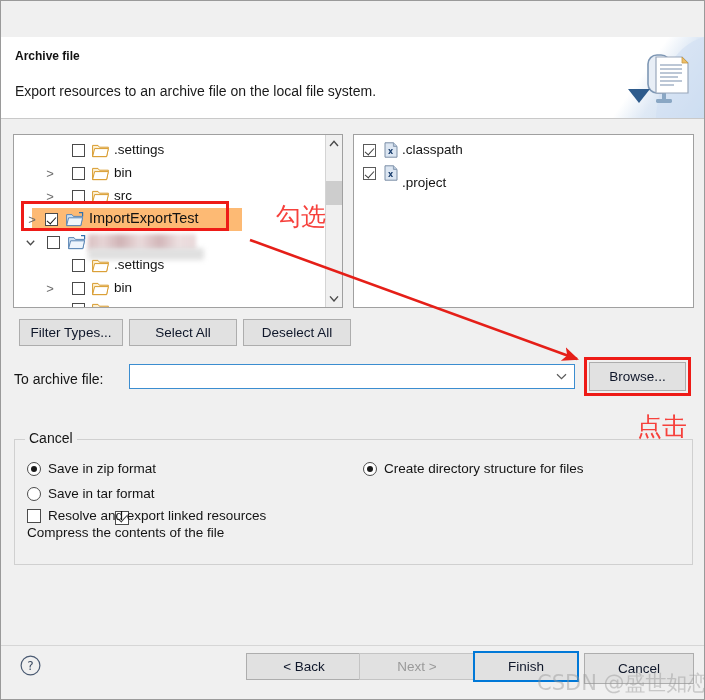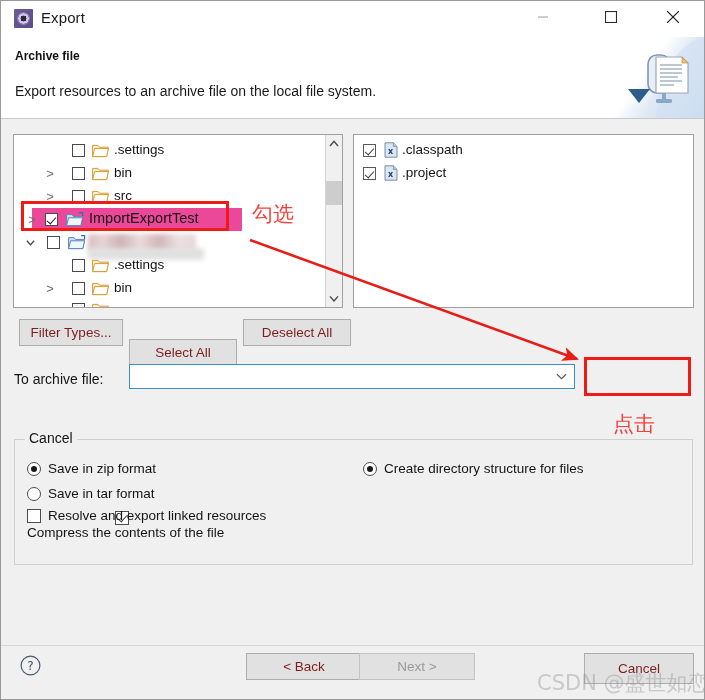--- a/index.html
+++ b/index.html
@@ -143,21 +143,21 @@
     border-width: 0 1.6px 1.6px 0;
     transform: rotate(42deg);
   }
   .cbox.light { border-color: #5a5a5a; }
   .cbox.light.checked::after { border-color: #3c3c3c; }
 
   .ficon { position: absolute; width: 17px; height: 15px; }
   .tlabel { position: absolute; font-size: 13.5px; color: #131313; }
 
   .row-selected {
-    background: #ec4899;
+    background: #fdba74;
   }
   .blur-name {
     position: absolute;
     height: 17px;
     border-radius: 2px;
     background: linear-gradient(90deg,
       rgba(214,186,188,.92) 0%,
       rgba(226,205,206,.85) 14%,
       rgba(205,174,177,.95) 30%,
       rgba(229,210,211,.8) 48%,
@@ -199,32 +199,32 @@
   }
 
   
   .btn {
     position: absolute;
     background: #e1e1e1;
     border: 1px solid #adadad;
     box-sizing: border-box;
     font-family: "Liberation Sans", sans-serif;
     font-size: 13.5px;
-    color: #7f1d1d;
+    color: #0f172a;
     display: flex;
     align-items: center;
     justify-content: center;
     cursor: default;
     padding: 0;
   }
   .btn.disabled { color: #9a9a9a; background: #e1e1e1; border-color: #c4c4c4; }
   .btn.default { border: 2px solid #0078d7; background: #e1e1e1; }
 
   #btn-filter   { left: 18px;  top: 318px; width: 104px; height: 27px; }
-  #btn-selall   { left: 128px; top: 318px; width: 108px; height: 27px; margin-top: 20px; }
+  #btn-selall   { left: 128px; top: 318px; width: 108px; height: 27px; }
   #btn-deselall { left: 242px; top: 318px; width: 108px; height: 27px; }
 
   
   #archive-label {
     position: absolute;
     left: 13px; top: 370px;
     font-size: 14px;
     color: #151515;
   }
   #archive-combo {
@@ -333,23 +333,24 @@
   }
   #btn-back   { left: 245px; top: 652px; width: 116px; height: 27px; }
   #btn-next   { left: 358px; top: 652px; width: 116px; height: 27px; }
   #btn-finish { left: 472px; top: 650px; width: 106px; height: 31px; }
   #btn-cancel { left: 583px; top: 652px; width: 110px; height: 31px; }
 
   
   .anno {
     position: absolute;
     color: #f6413c;
-    font-size: 21px;
+    font-size: 25px;
     font-family: "DejaVu Sans", sans-serif;
     white-space: nowrap;
+    margin-left: 24px;
   }
   #anno-check { left: 251px; top: 199px; }
   #anno-click { left: 612px; top: 409px; }
   #tree-hl {
     position: absolute;
     left: 20px; top: 200px;
     width: 208px; height: 30px;
     border: 3px solid #ee1b17;
     box-sizing: border-box;
     pointer-events: none;
@@ -367,41 +368,20 @@
     color: rgba(150,150,150,.45);
     white-space: nowrap;
     font-family: "DejaVu Sans", sans-serif;
   }
 </style>
 </head>
 <body>
 
 <div id="dialog">
 
-  <div id="titlebar">
-    <div id="title-icon"></div>
-    <div id="title-text">Export</div>
-
-    <div class="wbtn" id="btn-min">
-      <svg width="11" height="11" viewBox="0 0 11 11">
-          <line x1="0.5" y1="5.5" x2="10.5" y2="5.5" stroke="#9b9b9b" stroke-width="1"></line>
-        </svg>
-    </div>
-    <div class="wbtn" id="btn-max">
-      <svg width="12" height="12" viewBox="0 0 12 12">
-          <rect x="0.5" y="0.5" width="11" height="11" fill="none" stroke="#2b2b2b" stroke-width="1.1"></rect>
-        </svg>
-    </div>
-    <div class="wbtn" id="btn-close">
-      <svg width="13" height="13" viewBox="0 0 13 13">
-        <line x1="0.6" y1="0.6" x2="12.4" y2="12.4" stroke="#1d1d1d" stroke-width="1.2"></line>
-        <line x1="12.4" y1="0.6" x2="0.6" y2="12.4" stroke="#1d1d1d" stroke-width="1.2"></line>
-      </svg>
-    </div>
-  </div>
 
   <div id="header">
     <div id="header-title">Archive file</div>
     <div id="header-desc">Export resources to an archive file on the local file system.</div>
     <div id="banner-img">
       <svg width="92" height="81" viewBox="0 0 92 81">
         <path d="M92 0 C70 6 54 26 48 54 C45 68 44 76 44 81 L92 81 Z" fill="#cfdff2" opacity="0.55"></path>
         <path d="M20 46 L40 46 L40 64 L20 64 Z" fill="none"></path>
 
         <rect x="44" y="62" width="16" height="4" rx="1.4" fill="#8aa7c4"></rect>
@@ -556,36 +536,37 @@
     </div>
     <div class="tree-row" style="top:27px;">
       <span class="cbox light checked" style="left:9px;top:5px;"></span>
       <span class="ficon" style="left:30px;top:3px;">
         <svg width="14" height="16" viewBox="0 0 14 16">
             <path d="M1 0.8 L9.4 0.8 L13 4.4 L13 15.2 L1 15.2 Z" fill="#dce6f2" stroke="#7b8ea6" stroke-width="1"></path>
             <path d="M9.4 0.8 L9.4 4.4 L13 4.4" fill="#b9c9dc" stroke="#7b8ea6" stroke-width="0.8"></path>
             <text x="6.6" y="12" font-family="DejaVu Sans" font-size="8" font-weight="bold" fill="#1b3f6e" text-anchor="middle">x</text>
           </svg>
       </span>
-      <span class="tlabel" style="left:48px;top:3px;text-align:right;">.project</span>
+      <span class="tlabel" style="left:48px;top:13px;text-align:right;">.project</span>
     </div>
   </div>
 
   <button class="btn" id="btn-filter">Filter Types...</button>
   <button class="btn" id="btn-selall">Select All</button>
   <button class="btn" id="btn-deselall">Deselect All</button>
 
   <div id="archive-label">To archive file:</div>
   <div id="archive-combo">
     <span id="archive-drop">
       <svg width="11" height="7" viewBox="0 0 11 7">
           <path d="M1 1.2 L5.5 5.6 L10 1.2" fill="none" stroke="#5a5a5a" stroke-width="1.2"></path>
         </svg>
     </span>
   </div>
+  <button class="btn" id="btn-browse">Browse...</button>
   <div id="browse-hl"></div>
 
   <div id="options-group"></div>
   <div id="options-legend">Cancel</div>
 
   <div class="opt" style="left:26px;top:460px;">
     <span class="radio sel"></span>
     <span>Save in zip format</span>
   </div>
   <div class="opt" style="left:26px;top:485px;">
@@ -608,20 +589,21 @@
 
   <div id="bottom-sep"></div>
   <div id="help-icon">
     <svg width="21" height="21" viewBox="0 0 21 21">
       <circle cx="10.5" cy="10.5" r="9.4" fill="none" stroke="#4a5a72" stroke-width="1.2"></circle>
       <text x="10.5" y="15" font-family="DejaVu Sans" font-size="12" fill="#3c4a60" text-anchor="middle">?</text>
     </svg>
   </div>
   <button class="btn" id="btn-back">&lt; Back</button>
   <button class="btn disabled" id="btn-next">Next &gt;</button>
+  <button class="btn default" id="btn-finish">Finish</button>
   <button class="btn" id="btn-cancel">Cancel</button>
 
   <div id="tree-hl"></div>
   <div class="anno" id="anno-check">勾选</div>
   <div class="anno" id="anno-click">点击</div>
 
   <svg id="arrow-svg">
     <defs>
       <marker id="ah" markerWidth="7" markerHeight="7" refX="5.6" refY="3.2" orient="auto">
         <path d="M0,0.4 L6.4,3.2 L0,6 L1.6,3.2 Z" fill="#e51f18"></path>

